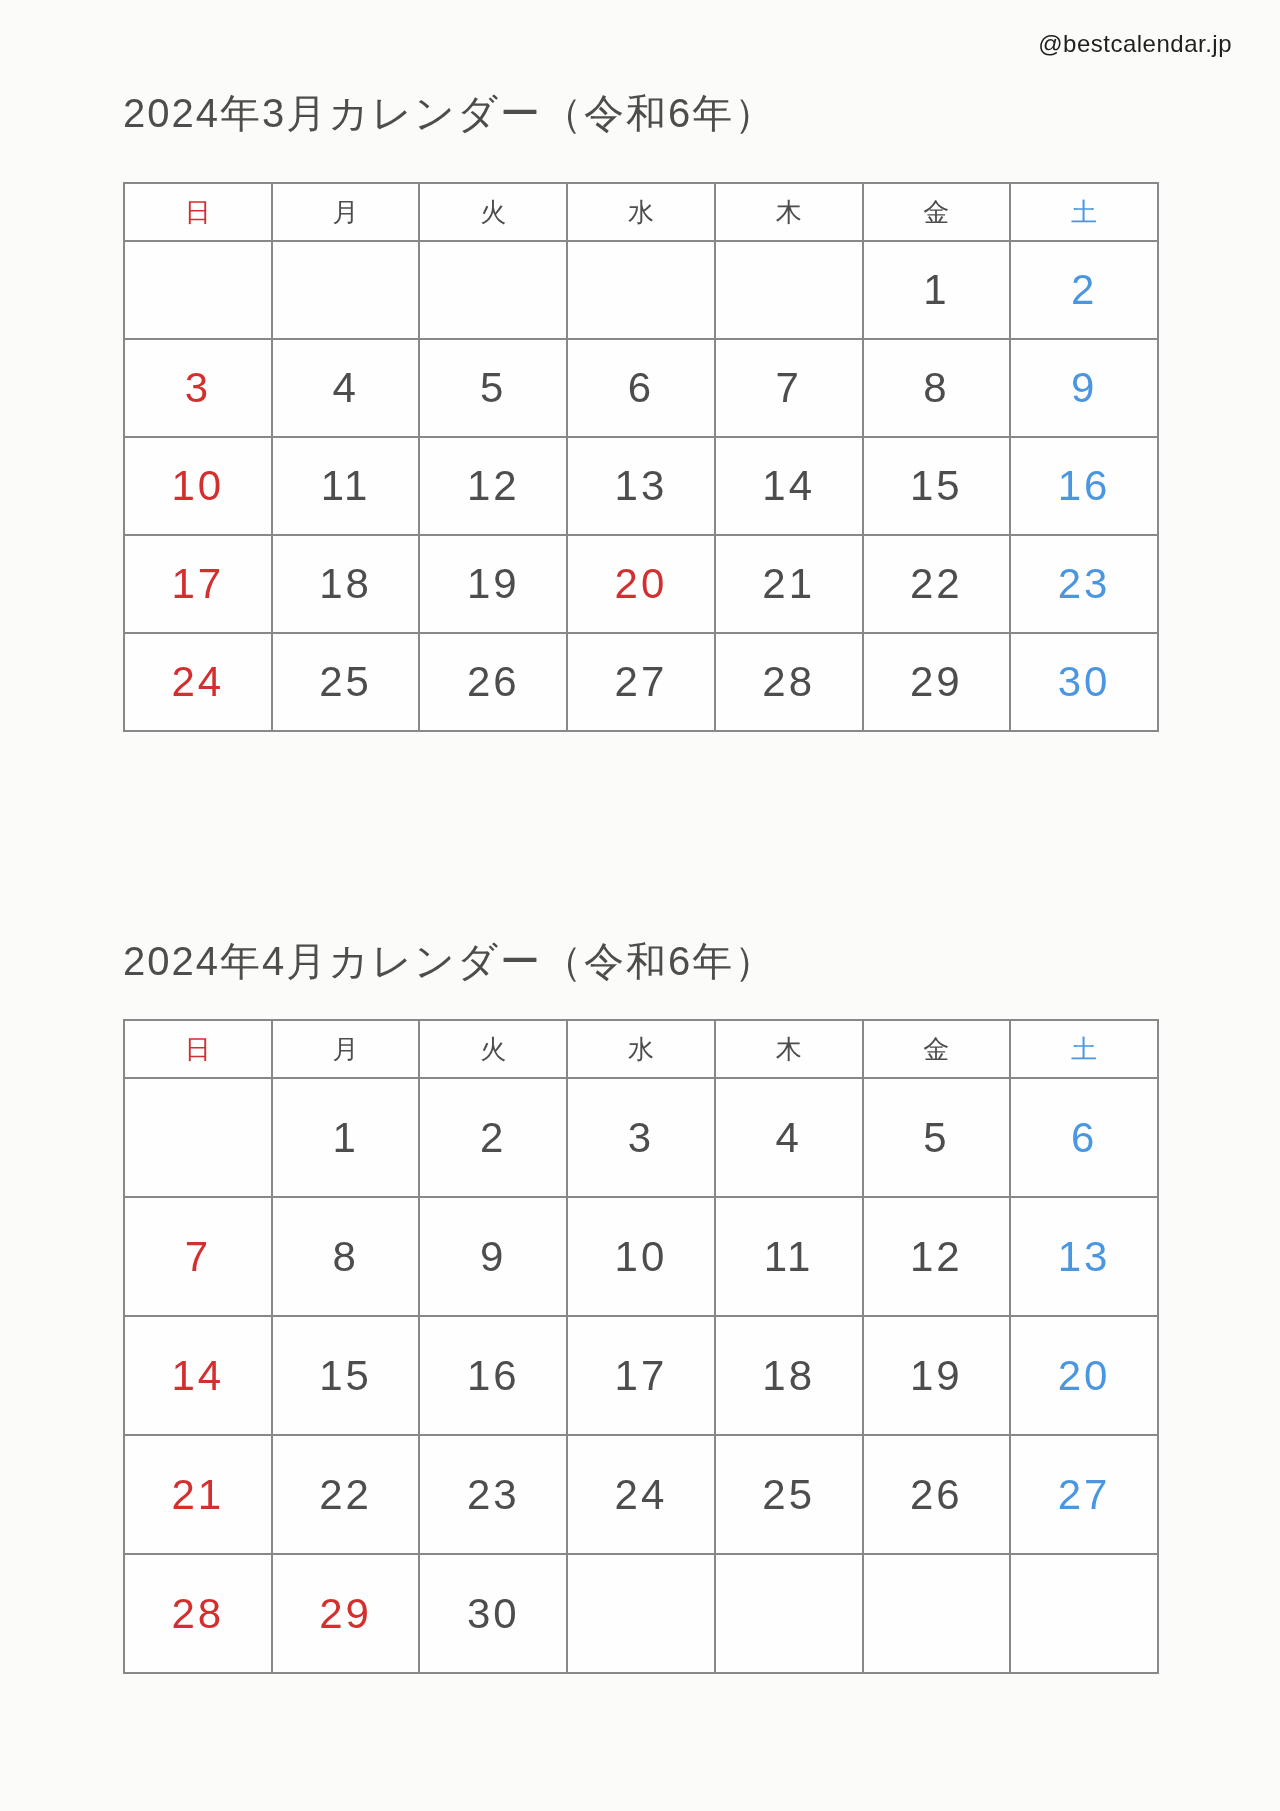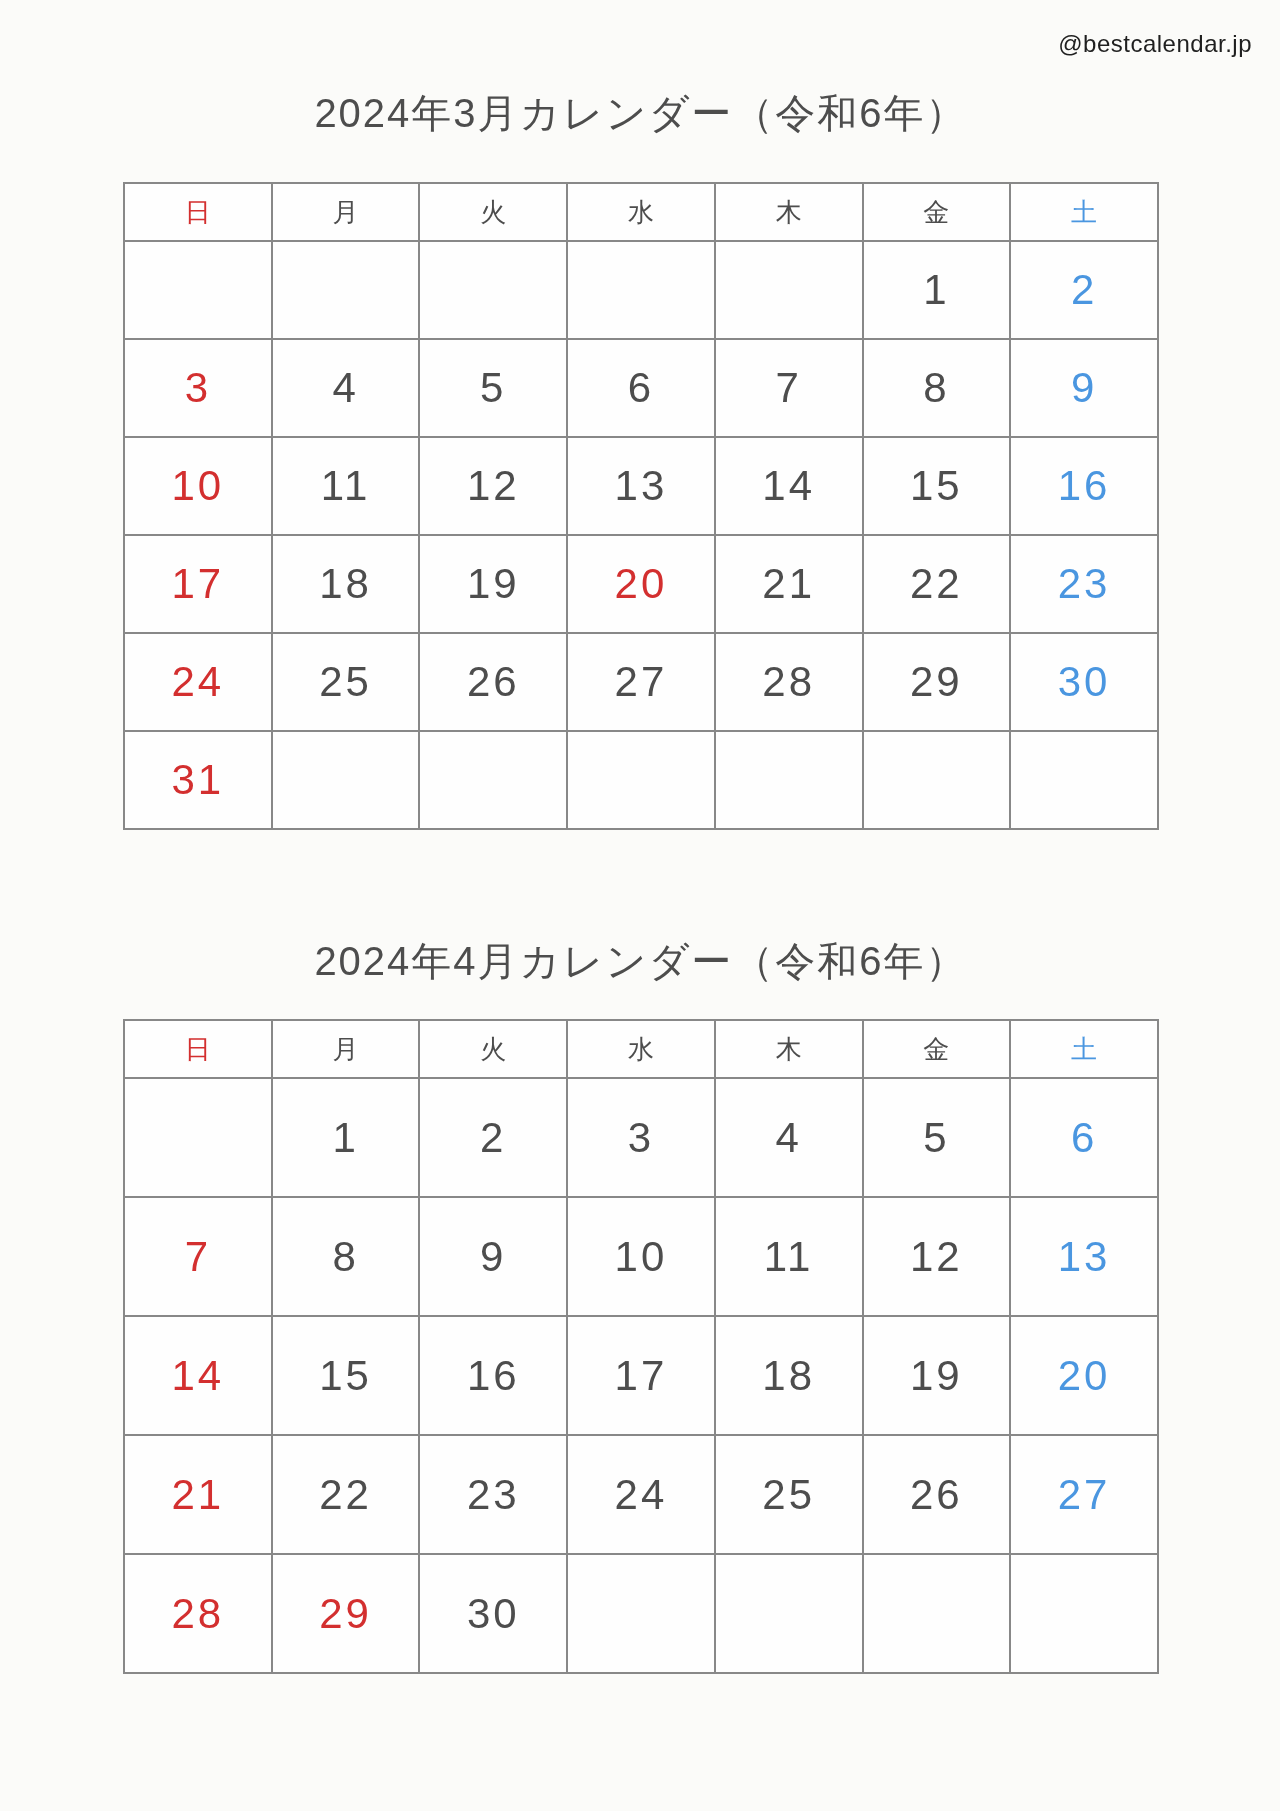--- a/index.html
+++ b/index.html
@@ -17,31 +17,31 @@
     height: 1811px;
     position: relative;
     overflow: hidden;
     background: var(--bg);
     color: var(--text);
     font-family: "Liberation Sans", "DejaVu Sans", sans-serif;
   }
   .watermark {
     position: absolute;
     top: 30px;
-    right: 28px;
+    right: 48px;
     font-size: 24px;
     letter-spacing: 0.5px;
     color: var(--wm);
   }
   .cal-title {
     position: absolute;
     left: 123px;
     width: 1036px;
     margin: 0;
-    text-align: center;
+    text-align: left;
     font-size: 40px;
     font-weight: 400;
     letter-spacing: 2px;
     color: #4d4d4d;
     white-space: nowrap;
   }
   #title-march { top: 86px; }
   #title-april { top: 934px; }
   .cal-table {
     position: absolute;
@@ -134,29 +134,20 @@
       </tr>
       <tr>
         <td class="c-red">24</td>
         <td>25</td>
         <td>26</td>
         <td>27</td>
         <td>28</td>
         <td>29</td>
         <td class="c-blue">30</td>
       </tr>
-      <tr>
-        <td class="c-red">31</td>
-        <td></td>
-        <td></td>
-        <td></td>
-        <td></td>
-        <td></td>
-        <td></td>
-      </tr>
     </tbody>
 </table>
 
 <h1 class="cal-title" id="title-april">2024年4月カレンダー（令和6年）</h1>
 
 <table class="cal-table" id="table-april">
   <thead>
     <tr>
         <th class="c-red">日</th>
         <th>月</th>

